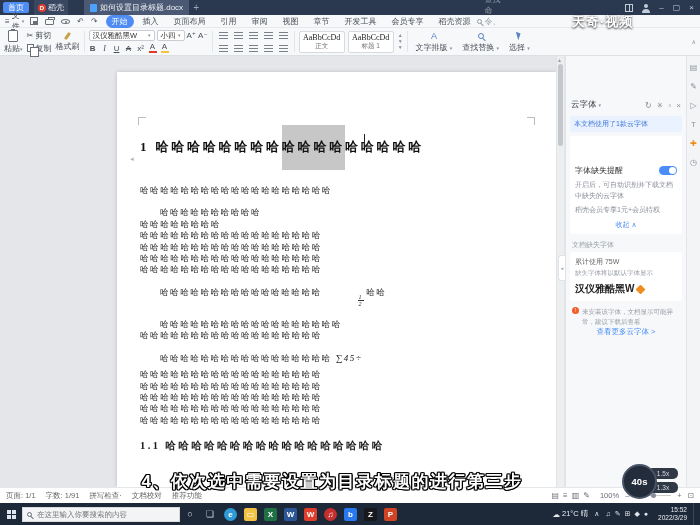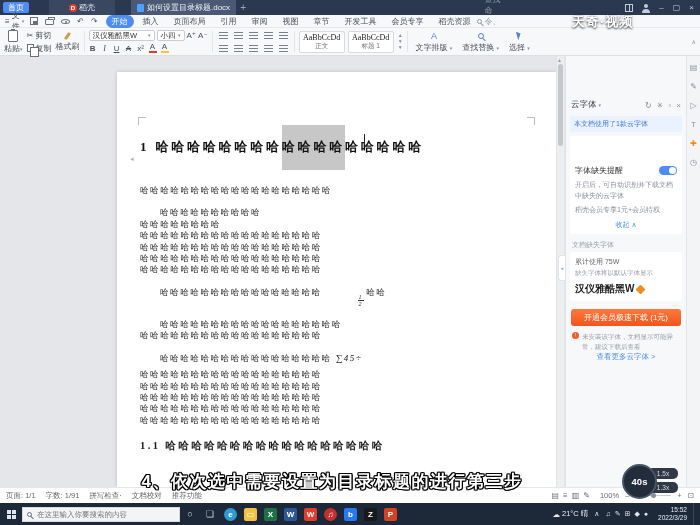--- a/index.html
+++ b/index.html
@@ -3,21 +3,21 @@
 <meta charset="utf-8">
 <style>
   html,body{margin:0;padding:0;}
   .stage{position:relative;width:700px;height:525px;overflow:hidden;background:#e4e6e9;
     font-family:"Liberation Sans","DejaVu Sans",sans-serif;color:#333;-webkit-font-smoothing:antialiased;}
   .stage *{box-sizing:border-box;}
 
   
   .titlebar{position:absolute;left:0;top:0;width:700px;height:15px;background:#2b3950;display:flex;align-items:center;}
   .home-btn{margin-left:3px;height:11px;padding:0 5px;background:#4e8cf3;border-radius:2px;color:#fff;font-size:8px;line-height:11px;}
-  .docer-tab{margin-left:20px;height:15px;padding:0 20px;display:flex;align-items:center;gap:2px;background:#3a4760;color:#e8eaf0;font-size:8px;}
+  .docer-tab{margin-left:5px;height:15px;padding:0 4px;display:flex;align-items:center;gap:2px;background:#3a4760;color:#e8eaf0;font-size:8px;}
   .docer-d{width:8px;height:8px;border-radius:50%;background:#e23e2d;color:#fff;font-size:6px;line-height:8px;text-align:center;font-weight:bold;}
   .doc-tab{margin-left:16px;height:15px;max-width:150px;padding:0 6px;display:flex;align-items:center;gap:3px;background:#4b5974;color:#f0f2f6;font-size:8px;white-space:nowrap;overflow:hidden;}
   .doc-ico{width:7px;height:8px;background:#4aa3ff;border-radius:1px;flex:0 0 auto;}
   .tab-plus{margin-left:4px;color:#9aa5b8;font-size:10px;line-height:15px;}
   .win-ctrl{margin-left:auto;display:flex;align-items:center;gap:9px;padding-right:6px;color:#c3cbd9;font-size:8px;}
   .i-grid{width:8px;height:8px;border:1px solid #c3cbd9;position:relative;}
   .i-grid::after{content:"";position:absolute;left:3px;top:0;bottom:0;width:1px;background:#c3cbd9;}
   .i-user{width:8px;height:8px;position:relative;}
   .i-user::before{content:"";position:absolute;left:2px;top:0;width:4px;height:4px;border-radius:50%;background:#c3cbd9;}
   .i-user::after{content:"";position:absolute;left:0;bottom:-1px;width:8px;height:4px;border-radius:4px 4px 0 0;background:#c3cbd9;}
@@ -404,21 +404,20 @@
     </div>
     <div class="sb-sec">文档缺失字体</div>
     <div class="font-card">
       <div class="fc-meta">累计使用 75W</div>
       <div class="fc-sub">缺失字体将以默认字体显示</div>
       <div class="fc-name">
         <span>汉仪雅酷黑W</span>
         <span class="vip"></span>
       </div>
     </div>
-    <div class="dl-btn">开通会员极速下载 (1元)</div>
     <div class="sb-note">
       <span class="notice-dot">!</span>
       <span>未安装该字体，文档显示可能异常，建议下载后查看</span>
     </div>
     <div class="sb-more">查看更多云字体 &gt;</div>
   </div>
 
   <div class="rstrip" id="rstrip">
       <span class="strip-ico">▤</span>
       <span class="strip-ico">✎</span>

